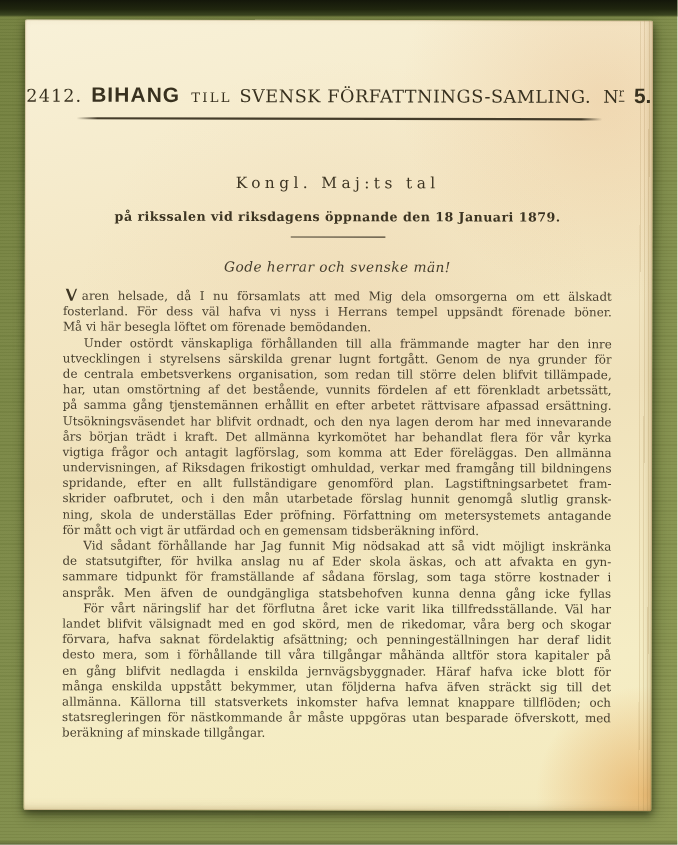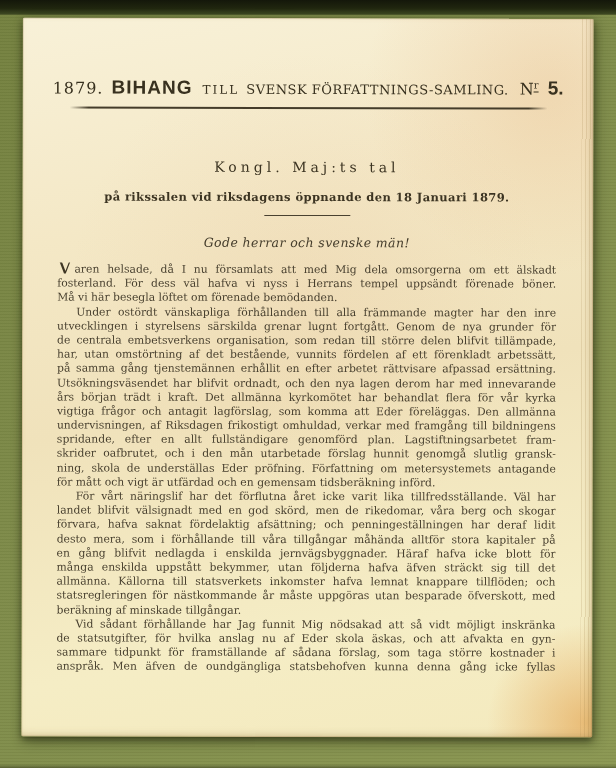--- a/index.html
+++ b/index.html
@@ -49,21 +49,21 @@
   .masthead {
     position: absolute; left: 0; top: 59px; width: 100%;
     text-align: center; white-space: nowrap; color: #38311f;
   }
   .mh-year { font-size: 16px; letter-spacing: 1px; }
   .mh-bold {
     font-family: "Liberation Sans", sans-serif; font-weight: 700;
     font-size: 19px; letter-spacing: 1px; margin: 0 3px; text-align: center;
   }
   .mh-till { font-size: 12px; letter-spacing: 2px; margin: 0 2px; }
-  .mh-series { font-size: 13px; letter-spacing: 0.5px; }
+  .mh-series { font-size: 16px; letter-spacing: 0.5px; }
   .mh-n { font-size: 16px; margin-left: 6px; }
   .mh-sup {
     font-size: 10px; vertical-align: 6px; line-height: 1;
     border-bottom: 1.5px solid #38311f; padding-bottom: 0.5px;
   }
   .mh-num {
     font-family: "Liberation Sans", sans-serif; font-weight: 700;
     font-size: 19px; margin-left: 4px;
   }
   .masthead-rule {
@@ -114,21 +114,21 @@
 <body>
 
 <div class="mat"></div>
 <div class="top-edge"></div>
 <div class="bottom-edge"></div>
 
 <div class="paper">
   <div class="edge-crease"></div>
 
   <div class="masthead">
-    <span class="mh-year">1879.</span>
+    <span class="mh-year">2412.</span>
     <span class="mh-bold">BIHANG</span>
     <span class="mh-till">TILL</span>
     <span class="mh-series">SVENSK FÖRFATTNINGS-SAMLING.</span>
     <span class="mh-n">N</span><span class="mh-sup">r</span>
     <span class="mh-num">5.</span>
   </div>
   <div class="masthead-rule"></div>
 
   <div class="column">
     <div class="speech-title ink">Kongl. Maj:ts tal</div>
@@ -150,31 +150,31 @@
           <div class="bline">Utsökningsväsendet har blifvit ordnadt, och den nya lagen derom har med innevarande</div>
           <div class="bline">års början trädt i kraft.  Det allmänna kyrkomötet har behandlat flera för vår kyrka</div>
           <div class="bline">vigtiga frågor och antagit lagförslag, som komma att Eder föreläggas.  Den allmänna</div>
           <div class="bline">undervisningen, af Riksdagen frikostigt omhuldad, verkar med framgång till bildningens</div>
           <div class="bline">spridande, efter en allt fullständigare genomförd plan.  Lagstiftningsarbetet fram-</div>
           <div class="bline">skrider oafbrutet, och i den mån utarbetade förslag hunnit genomgå slutlig gransk-</div>
           <div class="bline">ning, skola de underställas Eder pröfning.  Författning om metersystemets antagande</div>
           <div class="bline last">för mått och vigt är utfärdad och en gemensam tidsberäkning införd.</div>
         </div>
         <div>
+          <div class="bline indent">Vid sådant förhållande har Jag funnit Mig nödsakad att så vidt möjligt inskränka</div>
+          <div class="bline">de statsutgifter, för hvilka anslag nu af Eder skola äskas, och att afvakta en gyn-</div>
+          <div class="bline">sammare tidpunkt för framställande af sådana förslag, som taga större kostnader i</div>
+          <div class="bline">anspråk.  Men äfven de oundgängliga statsbehofven kunna denna gång icke fyllas</div>
+        </div>
+        <div>
           <div class="bline indent">För vårt näringslif har det förflutna året icke varit lika tillfredsställande.  Väl har</div>
           <div class="bline">landet blifvit välsignadt med en god skörd, men de rikedomar, våra berg och skogar</div>
           <div class="bline">förvara, hafva saknat fördelaktig afsättning; och penningeställningen har deraf lidit</div>
           <div class="bline">desto mera, som i förhållande till våra tillgångar måhända alltför stora kapitaler på</div>
           <div class="bline">en gång blifvit nedlagda i enskilda jernvägsbyggnader.  Häraf hafva icke blott för</div>
           <div class="bline">många enskilda uppstått bekymmer, utan följderna hafva äfven sträckt sig till det</div>
           <div class="bline">allmänna.  Källorna till statsverkets inkomster hafva lemnat knappare tillflöden; och</div>
           <div class="bline">statsregleringen för nästkommande år måste uppgöras utan besparade öfverskott, med</div>
           <div class="bline last">beräkning af minskade tillgångar.</div>
         </div>
-        <div>
-          <div class="bline indent">Vid sådant förhållande har Jag funnit Mig nödsakad att så vidt möjligt inskränka</div>
-          <div class="bline">de statsutgifter, för hvilka anslag nu af Eder skola äskas, och att afvakta en gyn-</div>
-          <div class="bline">sammare tidpunkt för framställande af sådana förslag, som taga större kostnader i</div>
-          <div class="bline">anspråk.  Men äfven de oundgängliga statsbehofven kunna denna gång icke fyllas</div>
-        </div>
       </div>
   </div>
 </div>
 
 </body></html>

